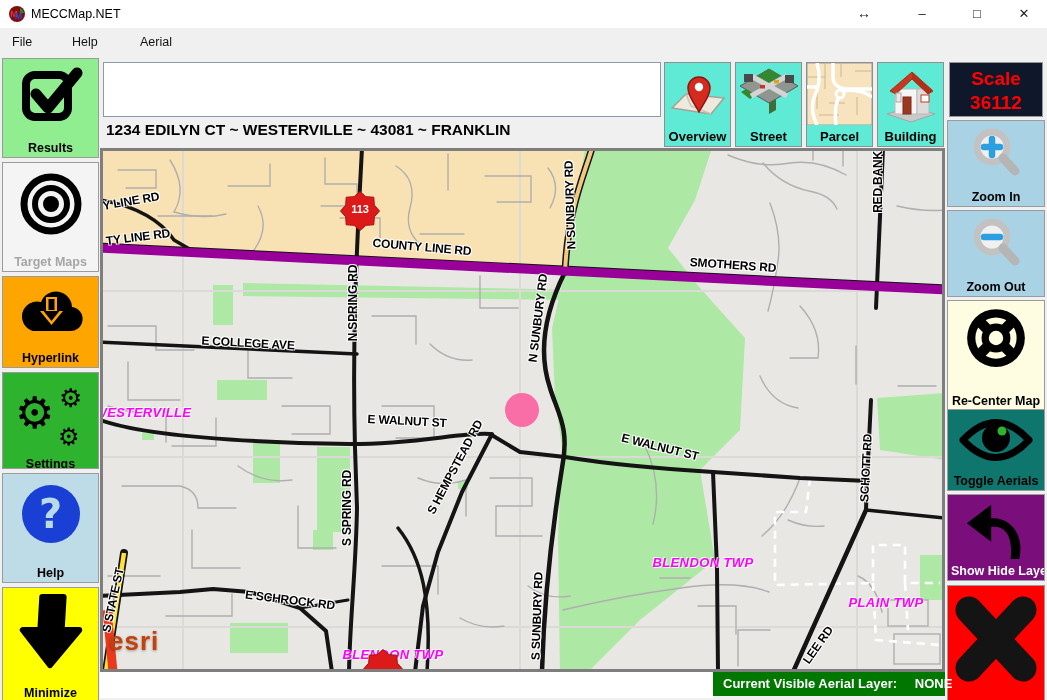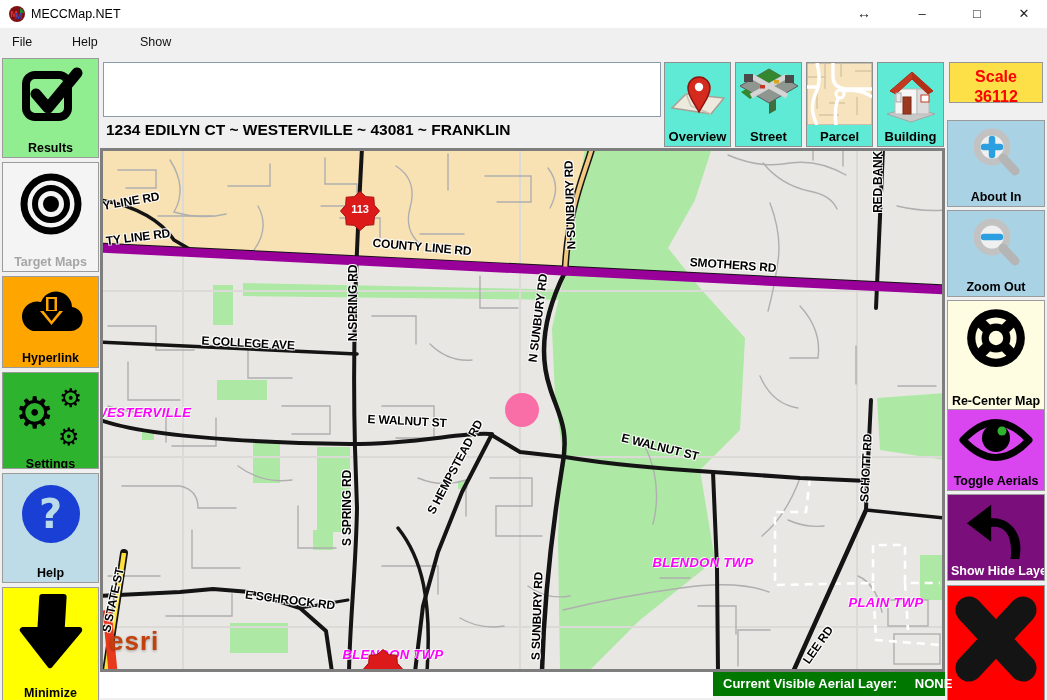--- a/index.html
+++ b/index.html
@@ -24,23 +24,23 @@
           color:#000;white-space:nowrap;}
   .icn{display:block;margin:0 auto;}
   
   .addr-input{position:absolute;left:103px;top:62px;width:558px;height:55px;box-sizing:border-box;
               border:1px solid #8A9AA8;background:#FFF;font-size:14px;padding:4px 6px;
               font-family:"Liberation Sans",sans-serif;}
   .addr-result{position:absolute;left:106px;top:121px;font-size:15.5px;font-weight:bold;color:#000;}
   .vbtn{position:absolute;top:62px;width:67px;height:85px;background:#5eead4;
         border:1px solid #8F8F8F;box-sizing:border-box;text-align:center;overflow:hidden;}
   .vbtn .tlabel{font-size:13px;}
-  .scalebox{position:absolute;left:949px;top:62px;width:94px;height:41px;background:#fde047;
+  .scalebox{position:absolute;left:949px;top:62px;width:94px;height:55px;background:#0f172a;
             border:1px solid #979797;box-sizing:border-box;text-align:center;
-            font-weight:bold;font-size:16px;color:#FF0000;line-height:1.25;padding-top:4px;}
+            font-weight:bold;font-size:19px;color:#FF0000;line-height:1.25;padding-top:4px;}
   
   #map{position:absolute;left:100px;top:148px;width:845px;height:524px;box-sizing:border-box;
        border:3px solid #7E7E7E;background:#E9E7E4;overflow:hidden;}
   #map svg.basemap{position:absolute;left:-3px;top:-3px;}
   #map-labels{position:absolute;left:-3px;top:-3px;width:845px;height:524px;}
   .road-label{position:absolute;font-size:12px;font-weight:bold;color:#000;white-space:nowrap;
      letter-spacing:-0.2px;
      text-shadow:-1px -1px 0 rgba(255,255,255,.85),1px -1px 0 rgba(255,255,255,.85),
                  -1px 1px 0 rgba(255,255,255,.85),1px 1px 0 rgba(255,255,255,.85);}
   .place-label{position:absolute;font-size:13px;font-weight:bold;font-style:italic;color:#FF00FF;
@@ -74,21 +74,21 @@
     <span class="title-text">MECCMap.NET</span>
     <span class="resize-glyph">↔</span>
     <div class="win-btn" style="left:899px">–</div>
     <div class="win-btn" style="left:954px">□</div>
     <div class="win-btn" style="left:1001px">✕</div>
   </div>
 
   <div class="menubar">
     <span class="menu-item" style="left:8px">File</span>
     <span class="menu-item" style="left:68px">Help</span>
-    <span class="menu-item" style="left:136px">Show</span>
+    <span class="menu-item" style="left:136px">Aerial</span>
   </div>
 
   <div class="tbtn" style="top:58px;height:100px;background:#90EE90">
     <svg class="icn" width="64" height="62" viewBox="0 0 64 62" style="margin-top:3px">
       <rect x="7" y="13" width="42" height="42" rx="9" fill="none" stroke="#000" stroke-width="8"></rect>
       <path d="M17 32 L29 46 L58 11" fill="none" stroke="#000" stroke-width="11" stroke-linecap="round" stroke-linejoin="round"></path>
     </svg>
     <span class="tlabel">Results</span>
   </div>
 
@@ -200,21 +200,21 @@
     <div>Scale</div>
     <div>36112</div>
   </div>
 
   <div class="rbtn" style="top:120px;height:87px;background:#A9D3E4">
     <svg class="icn" width="56" height="58" viewBox="0 0 56 58" style="margin-top:4px">
       <circle cx="24" cy="22" r="15" fill="#F0F0F0" stroke="#C2C2C2" stroke-width="7"></circle>
       <line x1="35" y1="33" x2="47" y2="46" stroke="#B5B5B5" stroke-width="9" stroke-linecap="round"></line>
       <path d="M24 14 V30 M16 22 H32" stroke="#2B9FE0" stroke-width="6.5" stroke-linecap="round"></path>
     </svg>
-    <span class="tlabel">About In</span>
+    <span class="tlabel">Zoom In</span>
   </div>
 
   <div class="rbtn" style="top:210px;height:87px;background:#A9D3E4">
     <svg class="icn" width="56" height="58" viewBox="0 0 56 58" style="margin-top:4px">
       <circle cx="24" cy="22" r="15" fill="#F0F0F0" stroke="#C2C2C2" stroke-width="7"></circle>
       <line x1="35" y1="33" x2="47" y2="46" stroke="#B5B5B5" stroke-width="9" stroke-linecap="round"></line>
       <path d="M16 22 H32" stroke="#2B9FE0" stroke-width="6.5" stroke-linecap="round"></path>
     </svg>
     <span class="tlabel">Zoom Out</span>
   </div>
@@ -228,21 +228,21 @@
       <g fill="#000">
         <rect x="27" y="7" width="10" height="12" transform="rotate(45,32,32)"></rect>
         <rect x="27" y="7" width="10" height="12" transform="rotate(135,32,32)"></rect>
         <rect x="27" y="7" width="10" height="12" transform="rotate(225,32,32)"></rect>
         <rect x="27" y="7" width="10" height="12" transform="rotate(315,32,32)"></rect>
       </g>
     </svg>
     <span class="tlabel">Re-Center Map</span>
   </div>
 
-  <div class="rbtn" style="top:409px;height:82px;background:#d946ef">
+  <div class="rbtn" style="top:409px;height:82px;background:#0f766e">
     <svg class="icn" width="80" height="54" viewBox="0 0 80 54" style="margin-top:4px">
       <path d="M7 26 Q40 -9 73 26 Q40 61 7 26 Z" fill="none" stroke="#000" stroke-width="7" stroke-linejoin="round"></path>
       <circle cx="40" cy="24" r="14" fill="#000"></circle>
       <circle cx="46" cy="17" r="4.5" fill="#2FB32F"></circle>
     </svg>
     <span class="tlabel">Toggle Aerials</span>
   </div>
 
   <div class="rbtn" style="top:494px;height:87px;background:#7A0E7A">
     <svg class="icn" width="72" height="66" viewBox="0 0 72 68" style="margin-top:2px">

